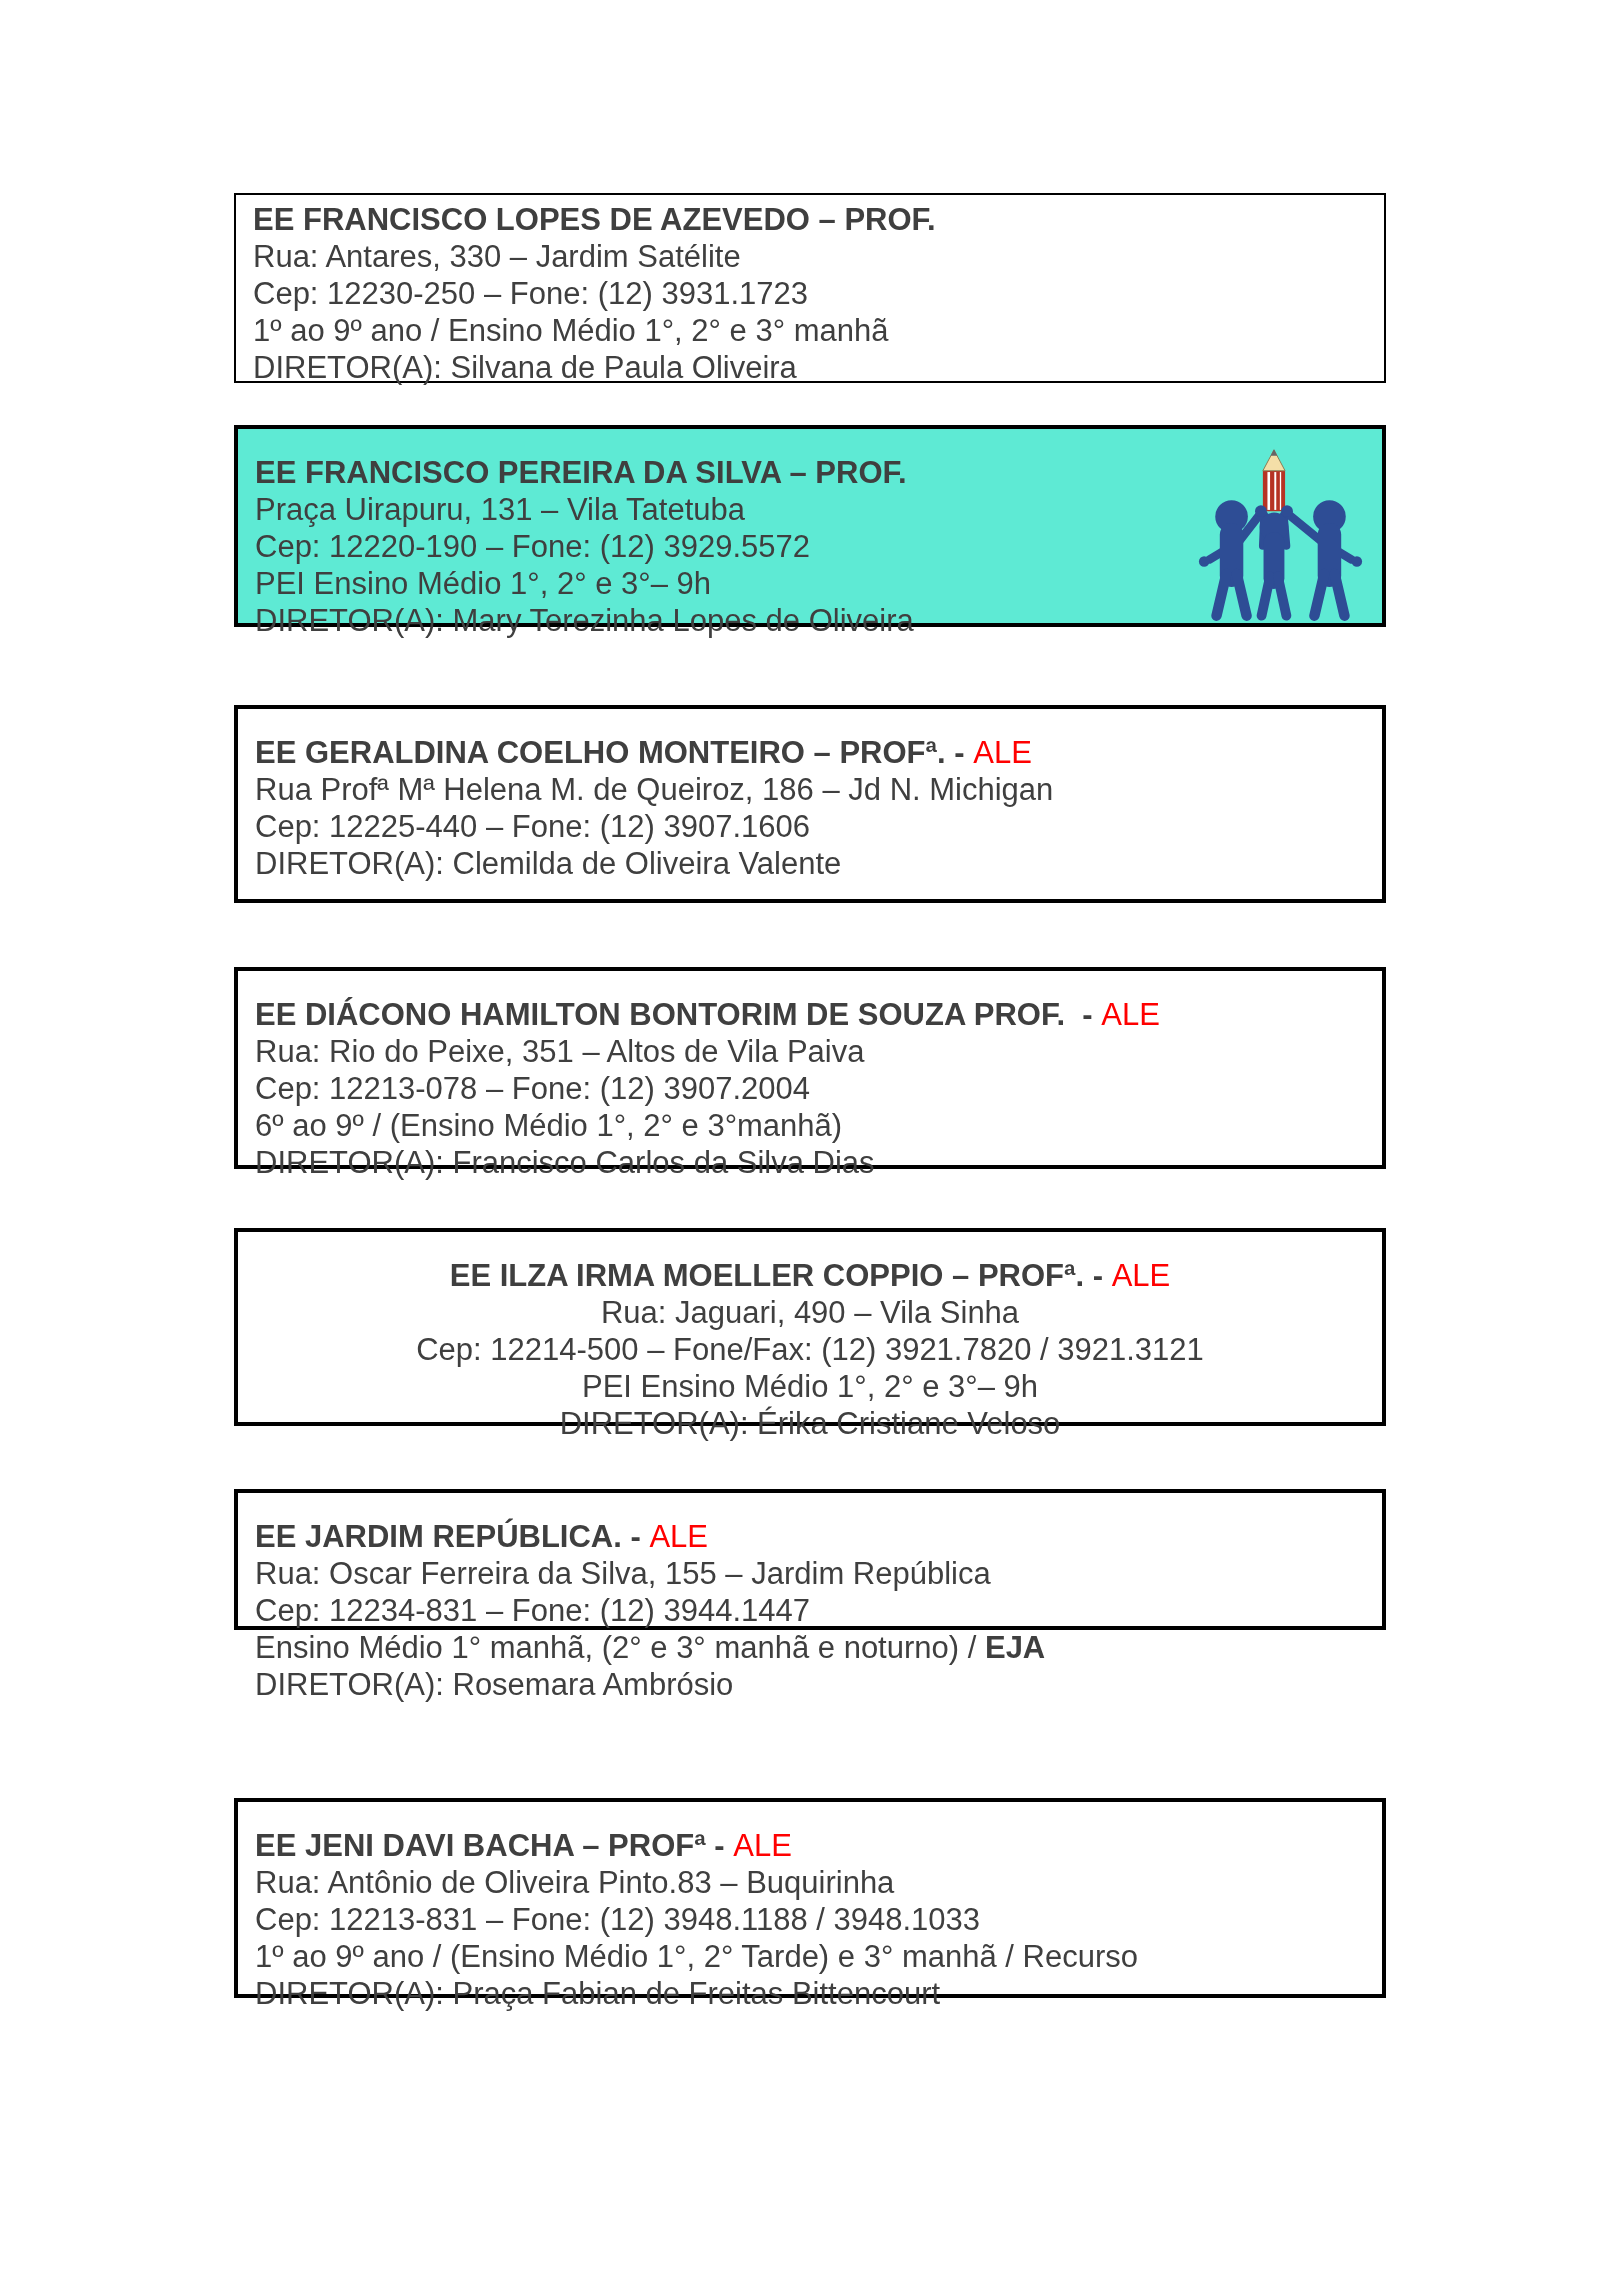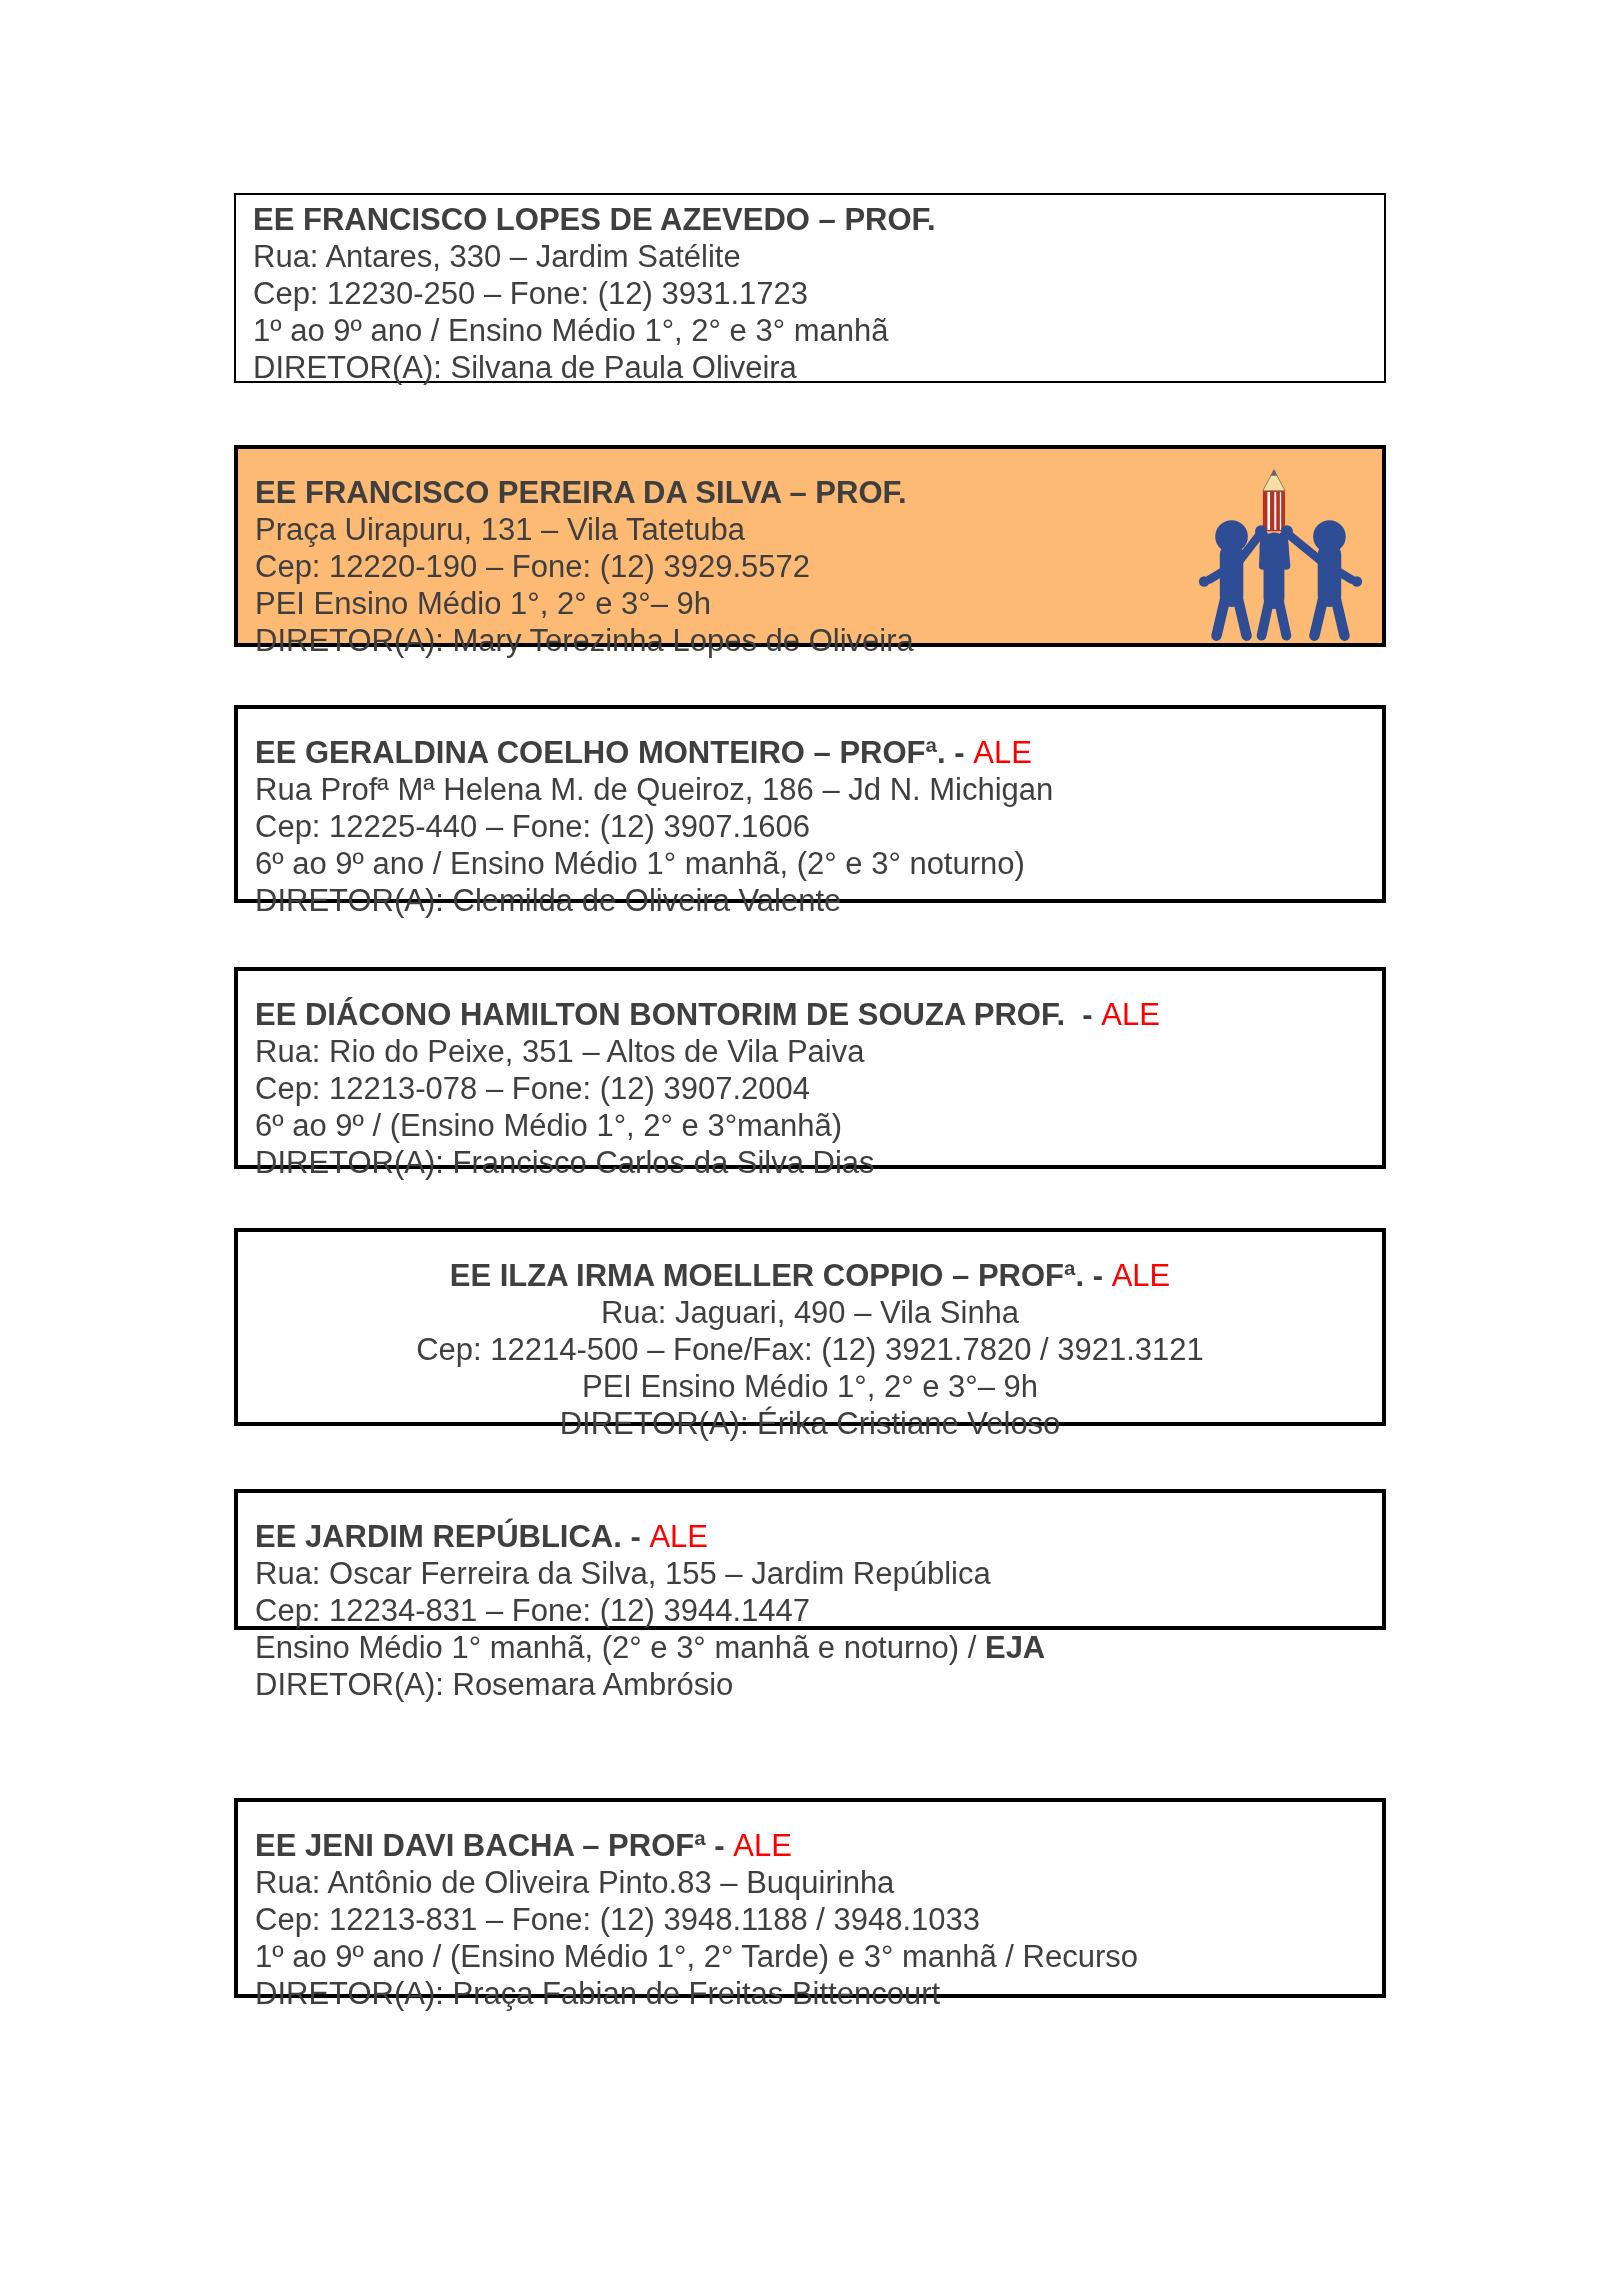--- a/index.html
+++ b/index.html
@@ -11,21 +11,21 @@
   .card{
     position:absolute;left:234px;width:1152px;box-sizing:border-box;
     border:4.6px solid #000;padding:25px 17px 0 17px;color:#3f3f3f;
     background:#ffffff;
   }
   .ln{margin:0;font-size:31px;line-height:37px;white-space:pre-wrap;}
   .title{font-weight:bold;}
   .t-ale{color:#ff0000;font-weight:normal;}
   .g-bold{font-weight:bold;}
   .b1{top:193px;height:190px;border-width:2px;padding-top:5.9px;}
-  .b2{top:445px;height:202px;background:#fdba74;}
+  .b2{top:425px;height:202px;background:#5eead4;}
   .b3{top:705px;height:198px;}
   .b4{top:967px;height:202px;}
   .b5{top:1228px;height:198px;text-align:center;}
   .b6{top:1489px;height:141px;}
   .b7{top:1750px;height:200px;margin-top:48px;}
   .clipart{position:absolute;top:9.2px;right:15.7px;width:171px;height:183px;}
 </style>
 </head>
 <body>
 
@@ -87,21 +87,20 @@
         <line x1="214" y1="208" x2="229" y2="272" stroke-width="16" stroke-linecap="round"></line>
         <circle cx="141" cy="112" r="9" stroke="none"></circle>
       </g>
     </svg>
   </section>
 
   <section class="card b3">
     <p class="ln title"><span>EE GERALDINA COELHO MONTEIRO – PROFª.</span><span class="t-sep"> - </span><span class="t-ale">ALE</span></p>
     <p class="ln">Rua Profª Mª Helena M. de Queiroz, 186 – Jd N. Michigan</p>
     <p class="ln">Cep: 12225-440 – Fone: (12) 3907.1606</p>
-    <p class="ln"><span>6º ao 9º ano / Ensino Médio 1° manhã, (2° e 3° noturno)</span><span class="g-bold"></span></p>
     <p class="ln">DIRETOR(A): Clemilda de Oliveira Valente</p>
   </section>
 
   <section class="card b4">
     <p class="ln title"><span>EE DIÁCONO HAMILTON BONTORIM DE SOUZA PROF.</span><span class="t-sep">  - </span><span class="t-ale">ALE</span></p>
     <p class="ln">Rua: Rio do Peixe, 351 – Altos de Vila Paiva</p>
     <p class="ln">Cep: 12213-078 – Fone: (12) 3907.2004</p>
     <p class="ln"><span>6º ao 9º / (Ensino Médio 1°, 2° e 3°manhã)</span><span class="g-bold"></span></p>
     <p class="ln">DIRETOR(A): Francisco Carlos da Silva Dias</p>
   </section>

